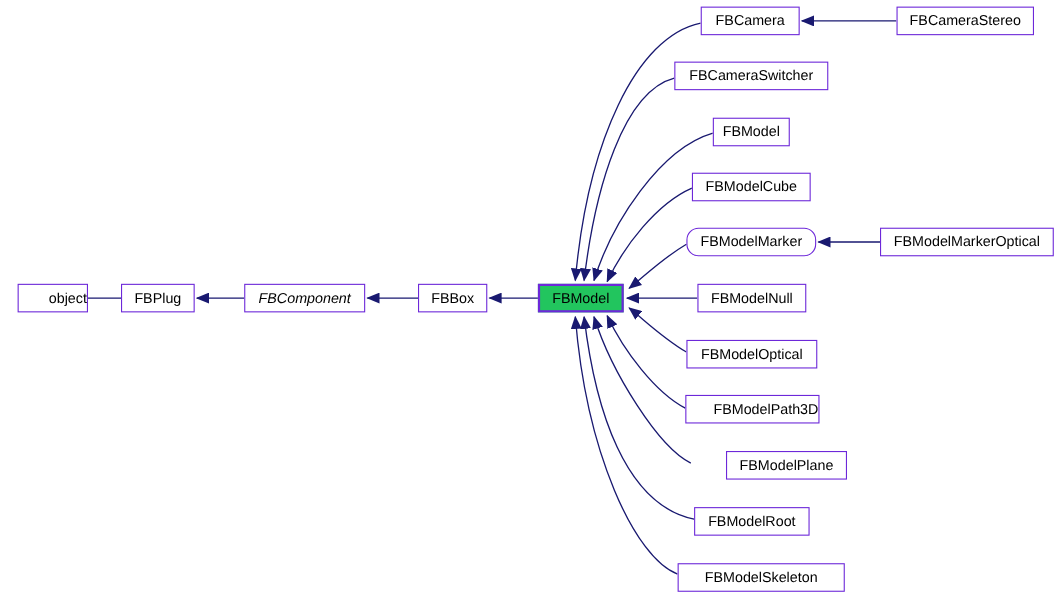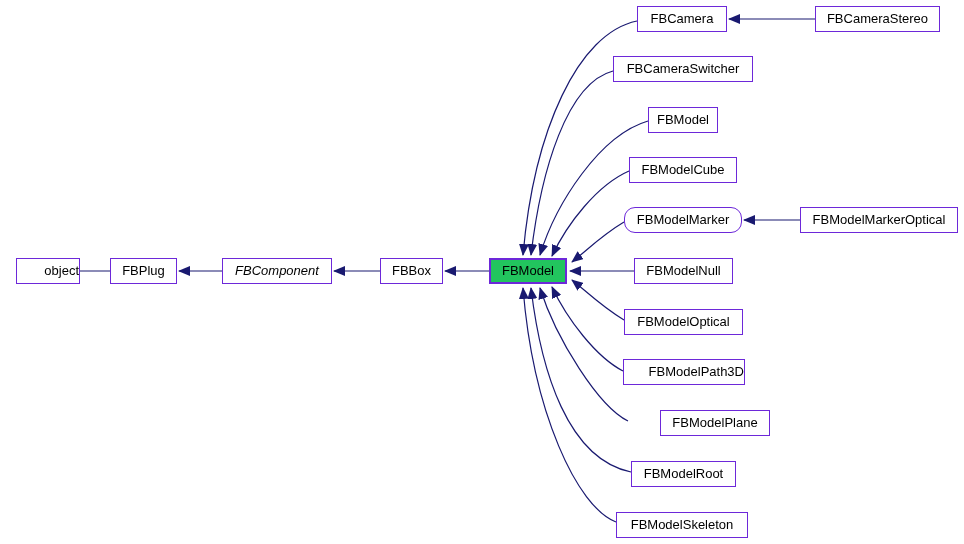--- a/index.html
+++ b/index.html
@@ -88,15 +88,15 @@
   <div class="node" style="left:613px; top:56px;  width:140px;text-align:center;">FBCameraSwitcher</div>
   <div class="node" style="left:648px; top:107px; width:70px;">FBModel</div>
   <div class="node" style="left:629px; top:157px; width:108px;">FBModelCube</div>
   <div class="node" style="left:624px; top:207px; width:118px;border-radius:11px;">FBModelMarker</div>
   <div class="node" style="left:800px; top:207px; width:158px;">FBModelMarkerOptical</div>
   <div class="node" style="left:634px; top:258px; width:99px;">FBModelNull</div>
   <div class="node" style="left:624px; top:309px; width:119px;">FBModelOptical</div>
   <div class="node" style="left:623px; top:359px; width:122px;text-align:right;">FBModelPath3D</div>
   <div class="node" style="left:628px; top:410px; width:110px;margin-left:32px;">FBModelPlane</div>
   <div class="node" style="left:631px; top:461px; width:105px;">FBModelRoot</div>
-  <div class="node" style="left:616px; top:512px; width:132px;">FBModelSkeleton</div>
+  <div class="node" style="left:616px; top:512px; width:152px;">FBModelSkeleton</div>
 
 </div>
 
 </body></html>

